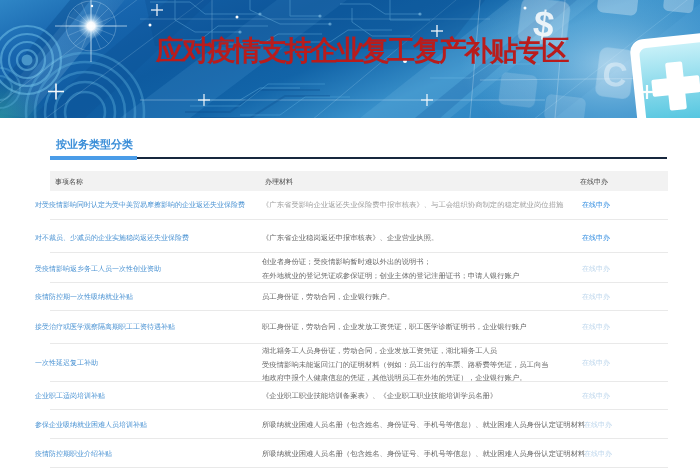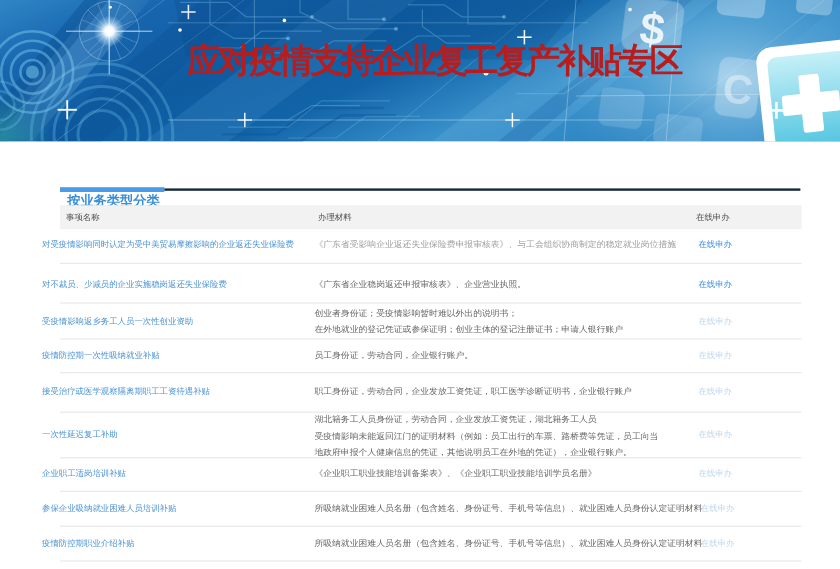--- a/index.html
+++ b/index.html
@@ -209,21 +209,21 @@
 
   <g stroke="#ffffff" stroke-width="2.2" opacity=".95">
     <line x1="640" y1="92" x2="654" y2="92"></line>
         <line x1="647" y1="85" x2="647" y2="99"></line>
   </g>
 </svg>
 </div>
 
 <div class="abs" style="left:156px;top:37px;font-size:28px;font-weight:bold;color:#b91c1c;letter-spacing:-2.3px;">应对疫情支持企业复工复产补贴专区</div>
 
-<div class="abs" style="left:56px;top:139px;font-size:11px;font-weight:bold;color:#3a8ed8;margin-top:24px;">按业务类型分类</div>
+<div class="abs" style="left:56px;top:139px;font-size:11px;font-weight:bold;color:#3a8ed8;">按业务类型分类</div>
 <div class="abs" style="left:50px;top:156px;width:87px;height:3.5px;background:#4a9ce8;"></div>
 <div class="abs" style="left:137px;top:157px;width:530px;height:2px;background:#17273d;"></div>
 
 <div class="abs" style="left:50px;top:171px;width:618px;height:20px;background:#f2f2f2;"></div>
 <div class="abs" style="left:55px;top:178px;font-size:7px;color:#4a4a4a;">事项名称</div>
 <div class="abs" style="left:265px;top:178px;font-size:7px;color:#4a4a4a;">办理材料</div>
 <div class="abs" style="left:580px;top:178px;font-size:7px;color:#4a4a4a;">在线申办</div>
 
 <div class="abs lnk" style="left:35px;top:201px;">对受疫情影响同时认定为受中美贸易摩擦影响的企业返还失业保险费</div>
 <div class="abs mid" style="left:262px;top:201px;color:#9d9d9d;">《广东省受影响企业返还失业保险费申报审核表》、与工会组织协商制定的稳定就业岗位措施</div>

